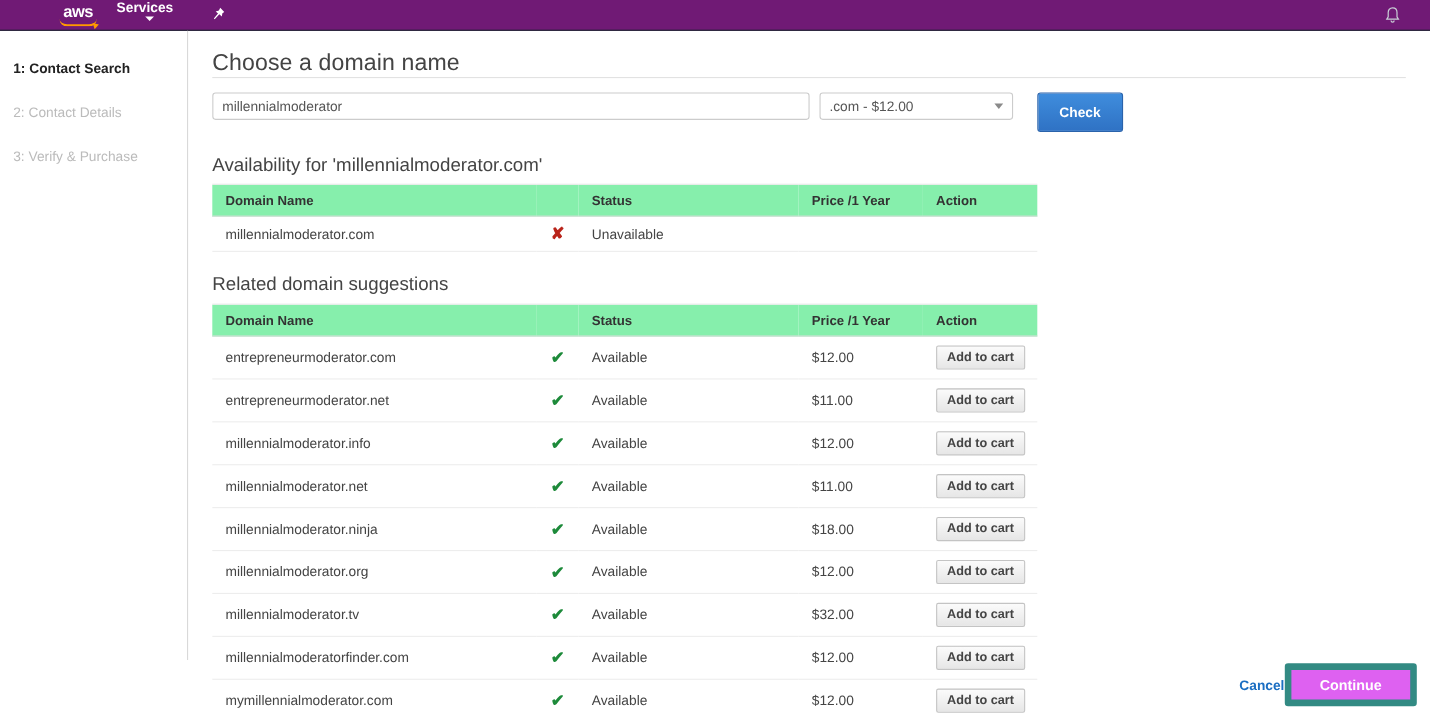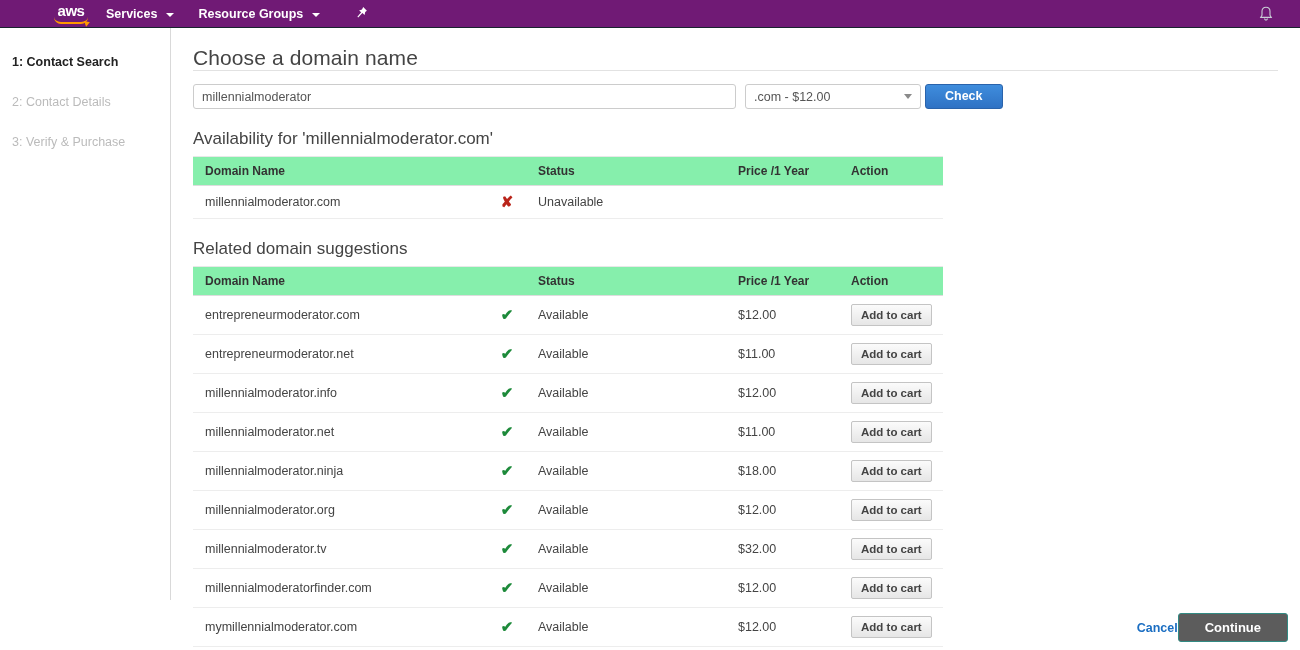--- a/index.html
+++ b/index.html
@@ -65,20 +65,21 @@
   .nav-item {
     color: #ffffff;
     font-size: 12.5px;
     font-weight: bold;
     display: flex;
     align-items: center;
     height: 28px;
     padding: 0 12px;
     cursor: pointer;
     white-space: nowrap;
+    flex-direction: column;
   }
   .nav-item:first-of-type { margin-left: 48px; }
   .caret-down {
     display: inline-block;
     margin-left: 9px;
     width: 0; height: 0;
     border-left: 4px solid transparent;
     border-right: 4px solid transparent;
     border-top: 4px solid #ffffff;
     position: relative;
@@ -185,22 +186,22 @@
   }
   .tld-select .sel-caret {
     position: absolute;
     right: 8px;
     width: 0; height: 0;
     border-left: 4px solid transparent;
     border-right: 4px solid transparent;
     border-top: 5px solid #8a8a8a;
   }
   .check-btn {
-    margin-left: 4px;
-    height: 25px;
+    margin-left: 22px;
+    height: 36px;
     padding: 0 19px;
     background: linear-gradient(to bottom, #3f8ddd 0%, #2f72c4 100%);
     border: 1px solid #2a63ab;
     border-radius: 3px;
     color: #ffffff;
     font-size: 12.5px;
     font-weight: bold;
     cursor: pointer;
     font-family: "Liberation Sans", sans-serif;
     line-height: 23px;
@@ -277,22 +278,22 @@
     align-items: center;
   }
   .cancel-link {
     color: #1b6ec2;
     font-size: 12.5px;
     font-weight: bold;
     cursor: pointer;
     text-decoration: none;
   }
   .continue-btn {
-    background: #404040;
-    border: 1px solid #0f766e;
+    background: #d946ef;
+    border: 6px solid #0f766e;
     border-radius: 3px;
     color: #ffffff;
     font-size: 13px;
     font-weight: bold;
     padding: 6px 26px;
     cursor: default;
     opacity: 0.85;
     font-family: "Liberation Sans", sans-serif;
   }
 </style>
@@ -303,24 +304,20 @@
   <div class="aws-logo">
     <span class="aws-word">aws</span>
     <span class="aws-smile"></span>
   </div>
 
   <div class="nav-item">
     <span>Services</span>
     <span class="caret-down"></span>
   </div>
 
-  <div class="nav-item">
-    <span>Resource Groups</span>
-    <span class="caret-down"></span>
-  </div>
 
   <span class="pin-icon">
     <svg width="14" height="16" viewBox="0 0 14 16">
       <path d="M9.2 1.1 L12.9 4.8 L11.2 6.0 L10.6 8.9 L8.4 7.0 L4.2 11.6 L3.4 10.8 L7.2 6.3 L5.1 4.4 L8.0 3.6 Z" fill="#ffffff"></path>
     </svg>
   </span>
 
   <span class="bell-icon">
     <svg width="16" height="18" viewBox="0 0 16 18">
       <path d="M8 2.2 C5.4 2.2 4.0 4.0 4.0 6.3 L4.0 10.2 L2.7 12.4 L13.3 12.4 L12.0 10.2 L12.0 6.3 C12.0 4.0 10.6 2.2 8 2.2 Z" fill="none" stroke="#c9ced6" stroke-width="1.1"></path>

